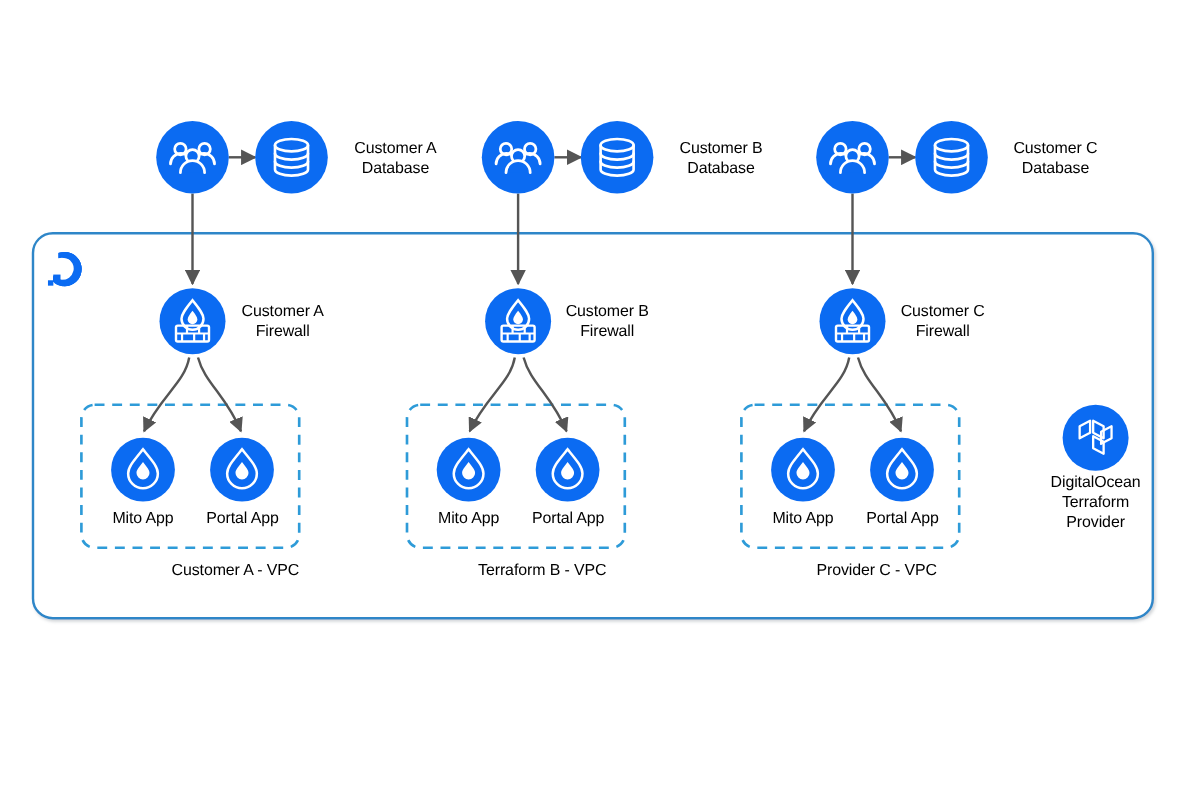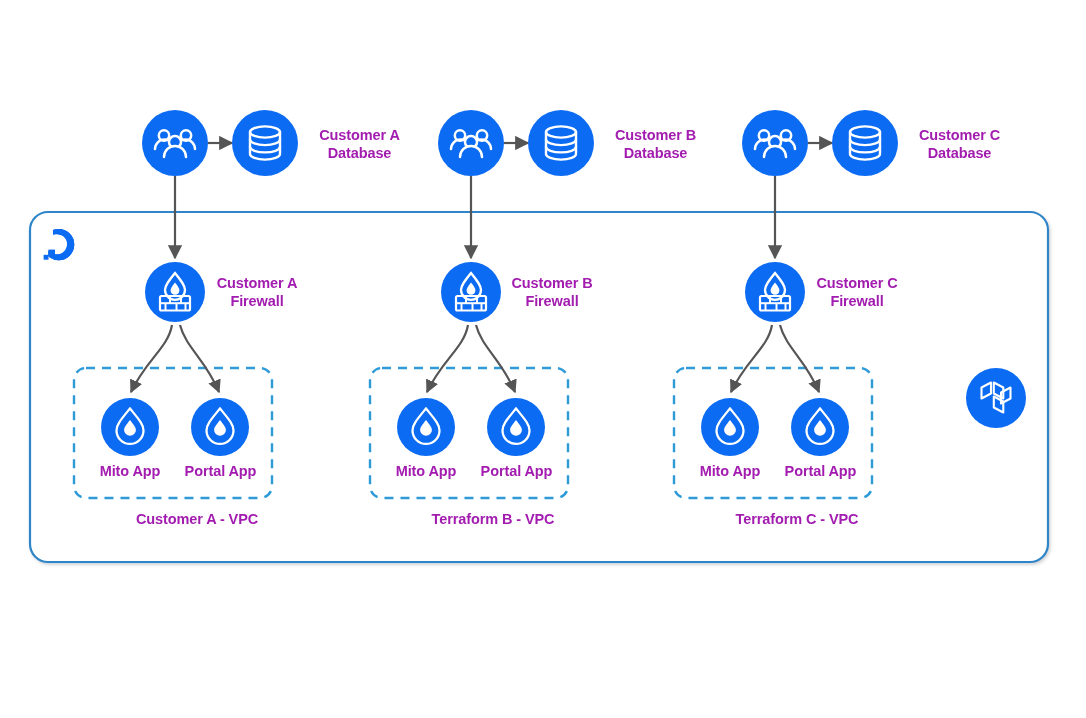--- a/index.html
+++ b/index.html
@@ -23,22 +23,22 @@
   }
   #diagram-svg {
     position: absolute;
     left: 0;
     top: 0;
     width: 1086px;
     height: 718px;
   }
   .lbl {
     position: absolute;
-    color: #a21caf;
-    font-weight: bold;
+    color: #000000;
+    font-weight: normal;
     font-size: 14.5px;
     line-height: 18px;
     text-align: center;
     white-space: pre-line;
     letter-spacing: -0.1px;
   }
 </style>
 </head>
 <body>
 
@@ -254,32 +254,35 @@
       <rect x="11.9" y="26.9" width="3.4" height="3.4" fill="#0b6bf2"></rect>
     </g>
   </svg>
 
   <div class="lbl" style="left:297px; top:126px; width:125px;">Customer A
 Database</div>
   <div class="lbl" style="left:196px; top:274px; width:122px;">Customer A
 Firewall</div>
   <div class="lbl" style="left:80px; top:462px; width:100px;">Mito App</div>
   <div class="lbl" style="left:168px; top:462px; width:105px;">Portal App</div>
-  <div class="lbl" style="left:112px; top:510px; width:170px;">Customer A - VPC</div>
+  <div class="lbl" style="left:129px; top:510px; width:170px;">Customer A - VPC</div>
 
   <div class="lbl" style="left:593px; top:126px; width:125px;">Customer B
 Database</div>
   <div class="lbl" style="left:491px; top:274px; width:122px;">Customer B
 Firewall</div>
   <div class="lbl" style="left:376px; top:462px; width:100px;">Mito App</div>
   <div class="lbl" style="left:464px; top:462px; width:105px;">Portal App</div>
   <div class="lbl" style="left:408px; top:510px; width:170px;">Terraform B - VPC</div>
 
   <div class="lbl" style="left:897px; top:126px; width:125px;">Customer C
 Database</div>
   <div class="lbl" style="left:796px; top:274px; width:122px;">Customer C
 Firewall</div>
   <div class="lbl" style="left:680px; top:462px; width:100px;">Mito App</div>
   <div class="lbl" style="left:768px; top:462px; width:105px;">Portal App</div>
-  <div class="lbl" style="left:712px; top:510px; width:170px;">Terraform C - VPC</div>
-
+  <div class="lbl" style="left:712px; top:510px; width:170px;">Provider C - VPC</div>
+
+  <div class="lbl" style="left:931px; top:430px; width:130px;">DigitalOcean
+Terraform
+Provider</div>
 
 </div>
 
 </body></html>

